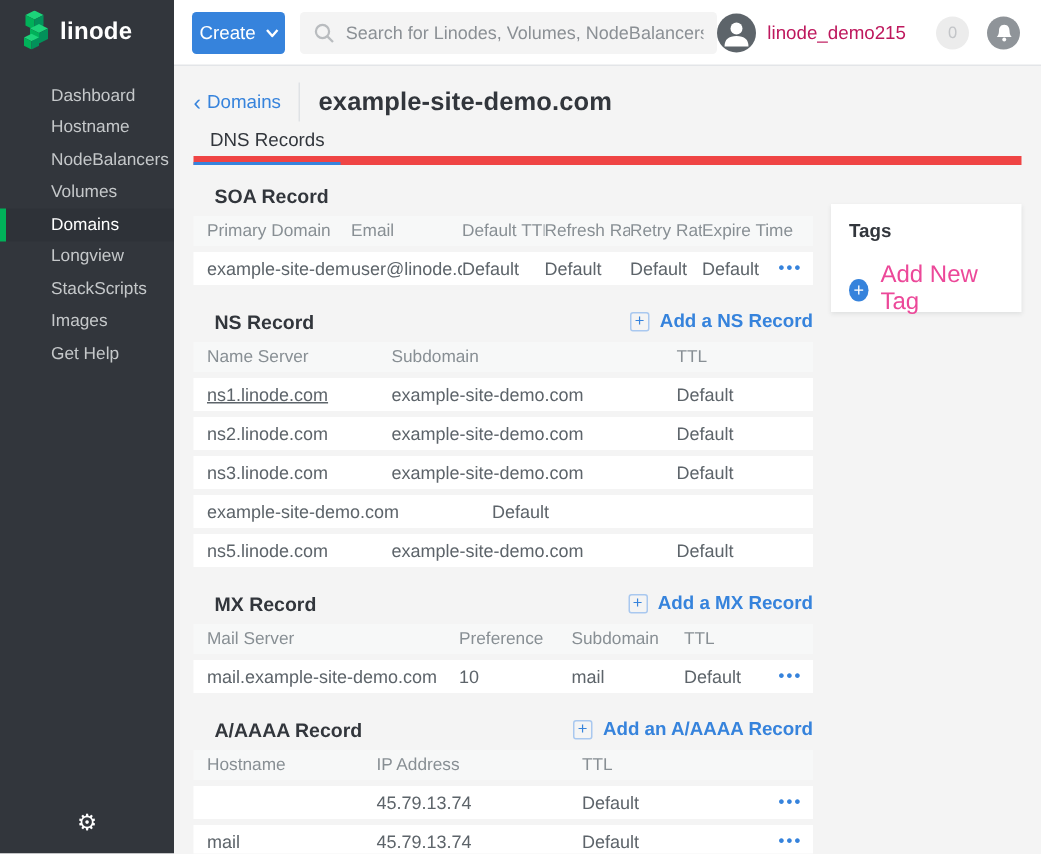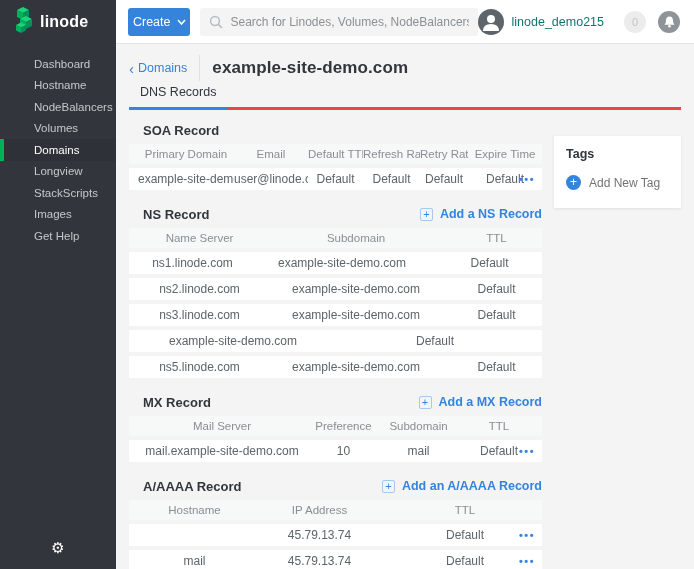--- a/index.html
+++ b/index.html
@@ -50,21 +50,21 @@
   .search-wrap input {
     border: none; outline: none; background: transparent; flex: 1;
     font-size: 12px; font-family: inherit; color: #32363c; margin-left: 7px;
   }
   .search-wrap input::placeholder { color: #8b9095; }
   .topbar-right { margin-left: auto; display: flex; align-items: center; padding-right: 14px; }
   .avatar {
     width: 26px; height: 26px; border-radius: 50%; background: #5d646a;
     display: flex; align-items: center; justify-content: center; cursor: pointer;
   }
-  .username { font-size: 12.5px; color: #0f766e; margin-left: 8px; cursor: pointer; }
+  .username { font-size: 12.5px; color: #be185d; margin-left: 8px; cursor: pointer; }
   .badge-zero {
     width: 22px; height: 22px; border-radius: 50%; background: #ececec;
     color: #c3c5c8; font-size: 11px; display: flex; align-items: center;
     justify-content: center; margin-left: 20px;
   }
   .bell-btn {
     width: 22px; height: 22px; border-radius: 50%; background: #8f9499;
     display: flex; align-items: center; justify-content: center;
     margin-left: 12px; cursor: pointer; border: none;
   }
@@ -73,21 +73,21 @@
   .content {
     position: absolute; left: 116px; top: 44px; right: 0; bottom: 0;
     padding: 0 13px; overflow: hidden;
   }
   .breadcrumb-row { height: 42px; display: flex; align-items: center; padding-top: 6px; }
   .back-link { display: flex; align-items: center; color: #3683dc; font-size: 12.5px; cursor: pointer; text-decoration: none; }
   .back-chevron { font-size: 15px; line-height: 1; margin-right: 4px; }
   .crumb-divider { width: 1px; height: 26px; background: #dfe2e5; margin: 0 12px; }
   .page-title { font-size: 17px; font-weight: bold; color: #32363c; letter-spacing: 0.1px; }
 
-  .tabs-row { height: 24px; border-bottom: 3px solid #ef4444; display: flex; align-items: center; }
+  .tabs-row { height: 24px; border-bottom: 6px solid #ef4444; display: flex; }
   .tab {
     font-size: 12.5px; color: #32363c; padding: 0 11px; height: 24px;
     display: flex; align-items: flex-start; border-bottom: 2px solid #3683dc;
     margin-bottom: -1px; cursor: pointer;
   }
 
   .main-flex { display: flex; align-items: flex-start; }
   .left-col { width: 413px; }
   .right-col { width: 128px; margin-left: 12px; }
 
@@ -106,41 +106,41 @@
   .tbl-head {
     background: #f7f8f8; height: 20px; display: flex; align-items: center;
     padding-left: 9px; margin-bottom: 4px;
   }
   .tbl-head .cell { font-size: 11.5px; color: #888f94; }
   .tbl-row {
     background: #ffffff; height: 22px; display: flex; align-items: center;
     padding-left: 9px; margin-bottom: 4px; position: relative;
   }
   .tbl-row .cell { font-size: 12px; color: #5d646a; }
-  .cell { flex: 0 0 auto; overflow: hidden; white-space: nowrap; text-align: center; }
+  .cell { flex: 0 0 auto; overflow: hidden; white-space: nowrap; }
   .cell.grow { flex: 1 1 auto; }
   .ellipsis-btn {
     position: absolute; right: 7px; top: 0; bottom: 0;
     display: flex; align-items: center; color: #3683dc;
     font-size: 11px; letter-spacing: 1.5px; cursor: pointer; font-weight: bold;
   }
 
   .tags-card {
     margin-top: 26px; background: #ffffff; height: 72px;
     box-shadow: 0 1px 3px rgba(50,54,60,0.10);
     padding: 11px 12px;
   }
   .tags-title { font-size: 12.5px; font-weight: bold; color: #32363c; }
   .add-tag-row { display: flex; align-items: center; margin-top: 14px; cursor: pointer; }
   .plus-circle {
     width: 15px; height: 15px; border-radius: 50%; background: #3683dc;
     color: #ffffff; font-size: 12px; line-height: 14px; text-align: center;
     margin-right: 8px;
   }
-  .add-tag-label { font-size: 12px; color: #737373; }
+  .add-tag-label { font-size: 16px; color: #ec4899; }
 </style>
 </head>
 <body>
 
 <nav class="sidebar">
   <div class="logo-row">
     <span>
       <svg width="19" height="26" viewBox="0 0 19 26">
         <polygon points="3,3 9,0 15,3 9,6" fill="#1cd37a"></polygon>
         <polygon points="3,3 9,6 9,13 3,10" fill="#00b159"></polygon>
@@ -254,21 +254,21 @@
             <span>Add a NS Record</span>
           </a>
         </div>
         <div class="tbl">
             <div class="tbl-head">
               <div class="cell" style="width: 123px;">Name Server</div>
               <div class="cell" style="width: 190px;">Subdomain</div>
               <div class="cell grow" style="width: 100px;">TTL</div>
             </div>
             <div class="tbl-row">
-              <div class="cell" style="width: 109px;">ns1.linode.com</div>
+              <div class="cell" style="width: 123px; text-decoration: underline;">ns1.linode.com</div>
               <div class="cell" style="width: 190px;">example-site-demo.com</div>
               <div class="cell grow" style="width: 100px;">Default</div>
             </div>
             <div class="tbl-row">
               <div class="cell" style="width: 123px;">ns2.linode.com</div>
               <div class="cell" style="width: 190px;">example-site-demo.com</div>
               <div class="cell grow" style="width: 100px;">Default</div>
             </div>
             <div class="tbl-row">
               <div class="cell" style="width: 123px;">ns3.linode.com</div>

